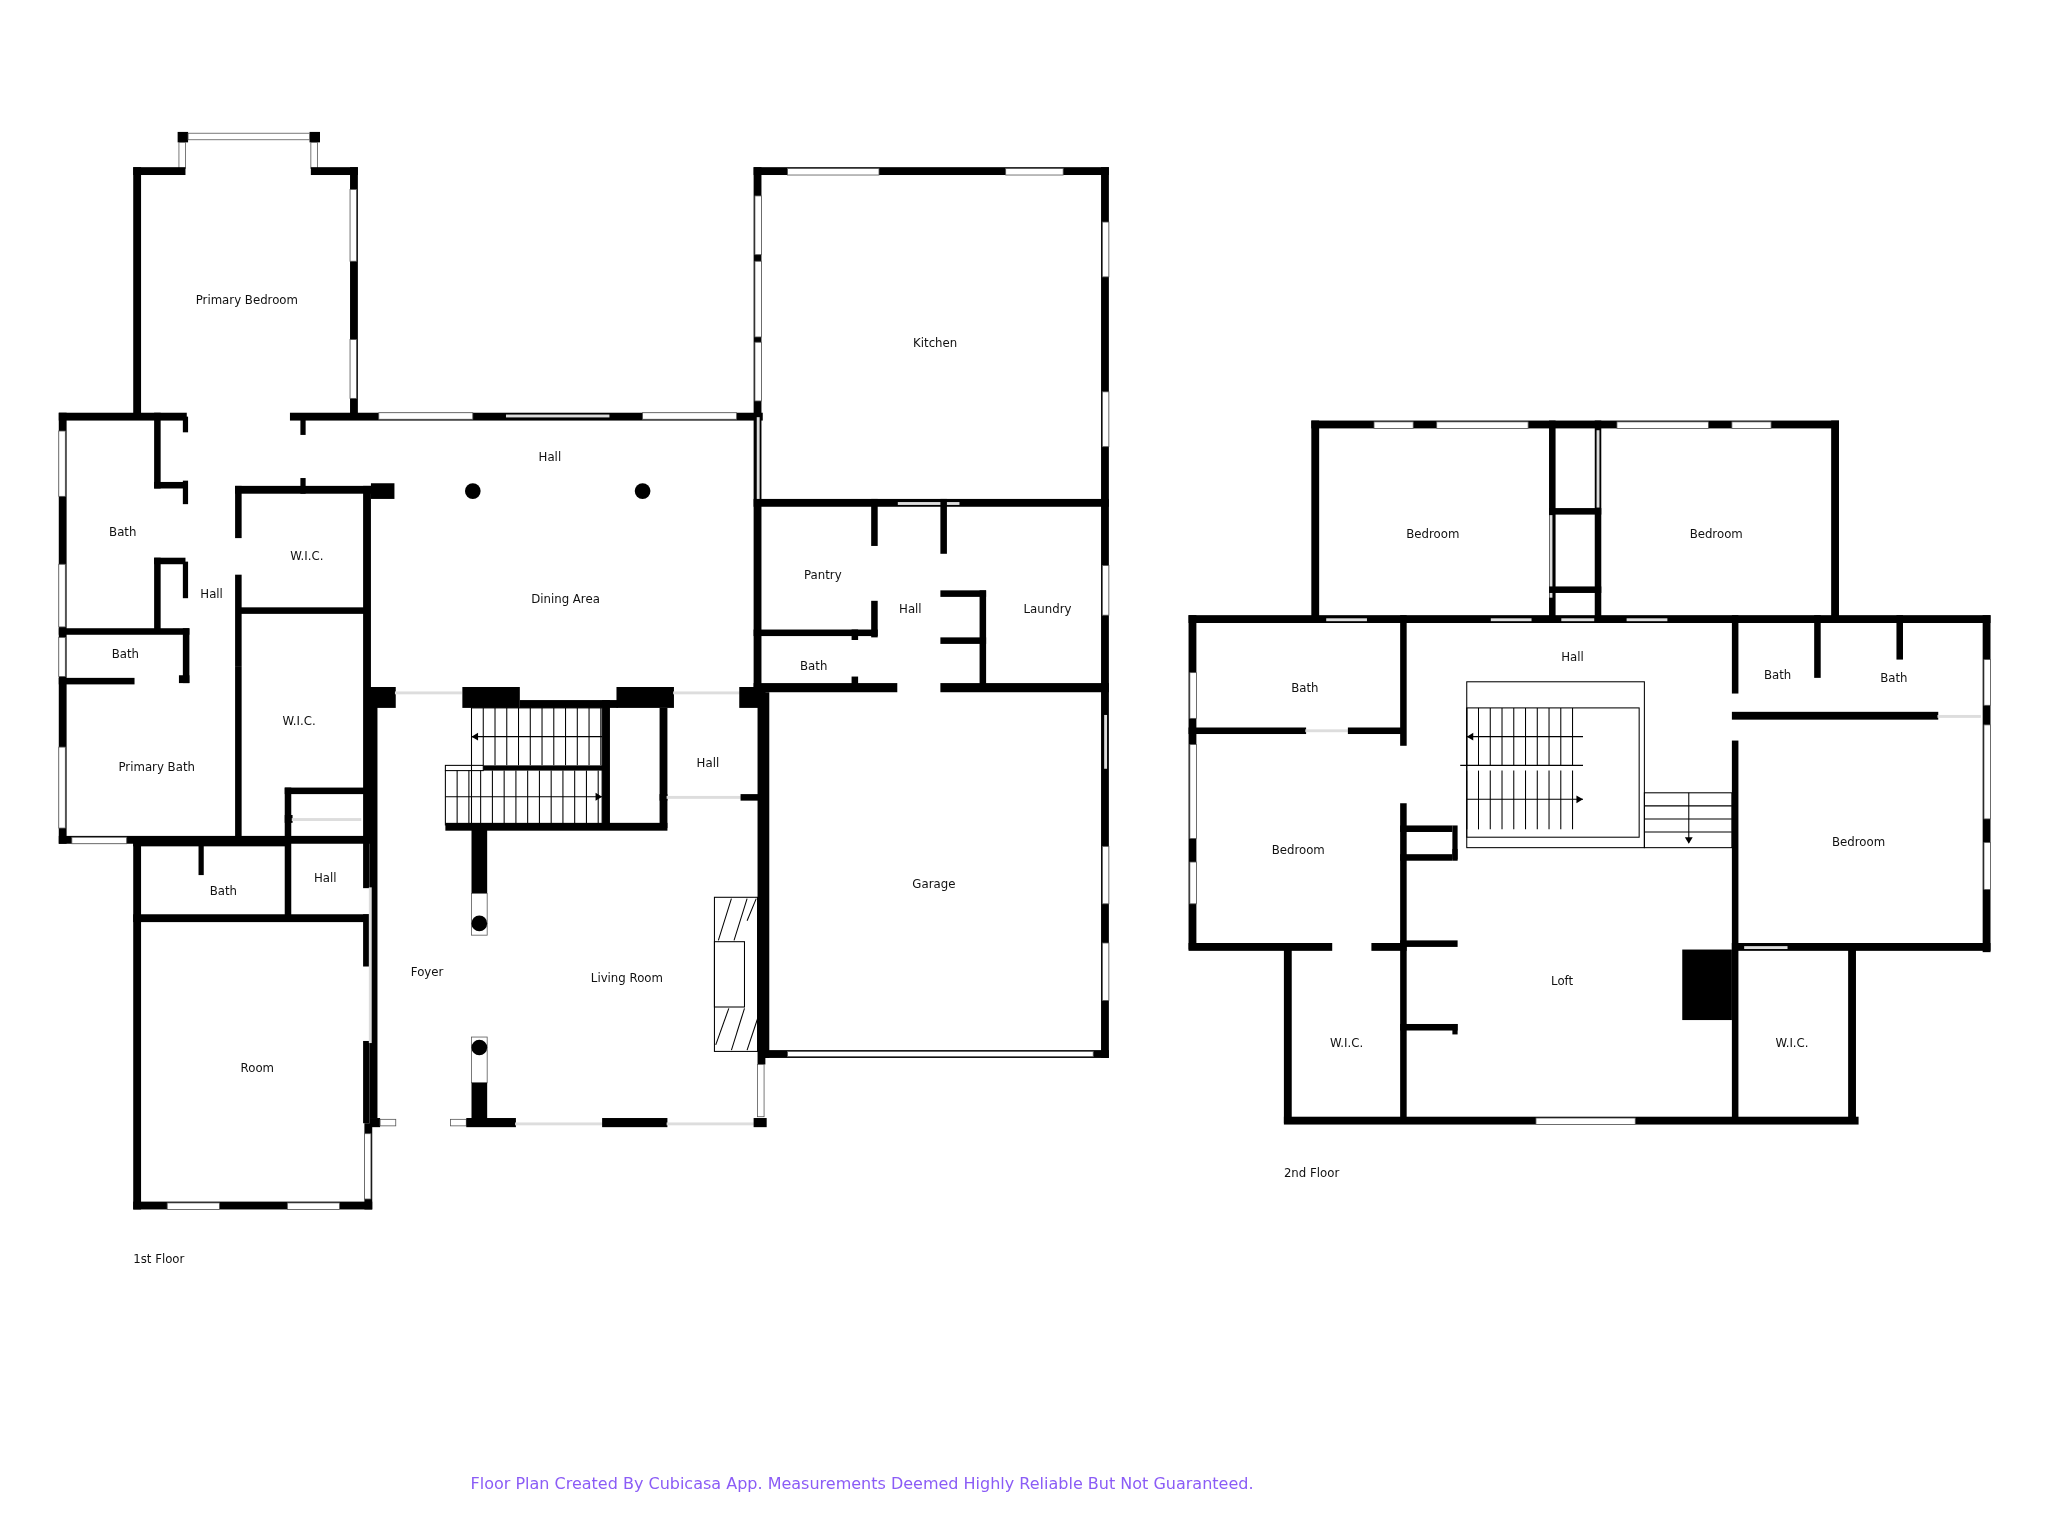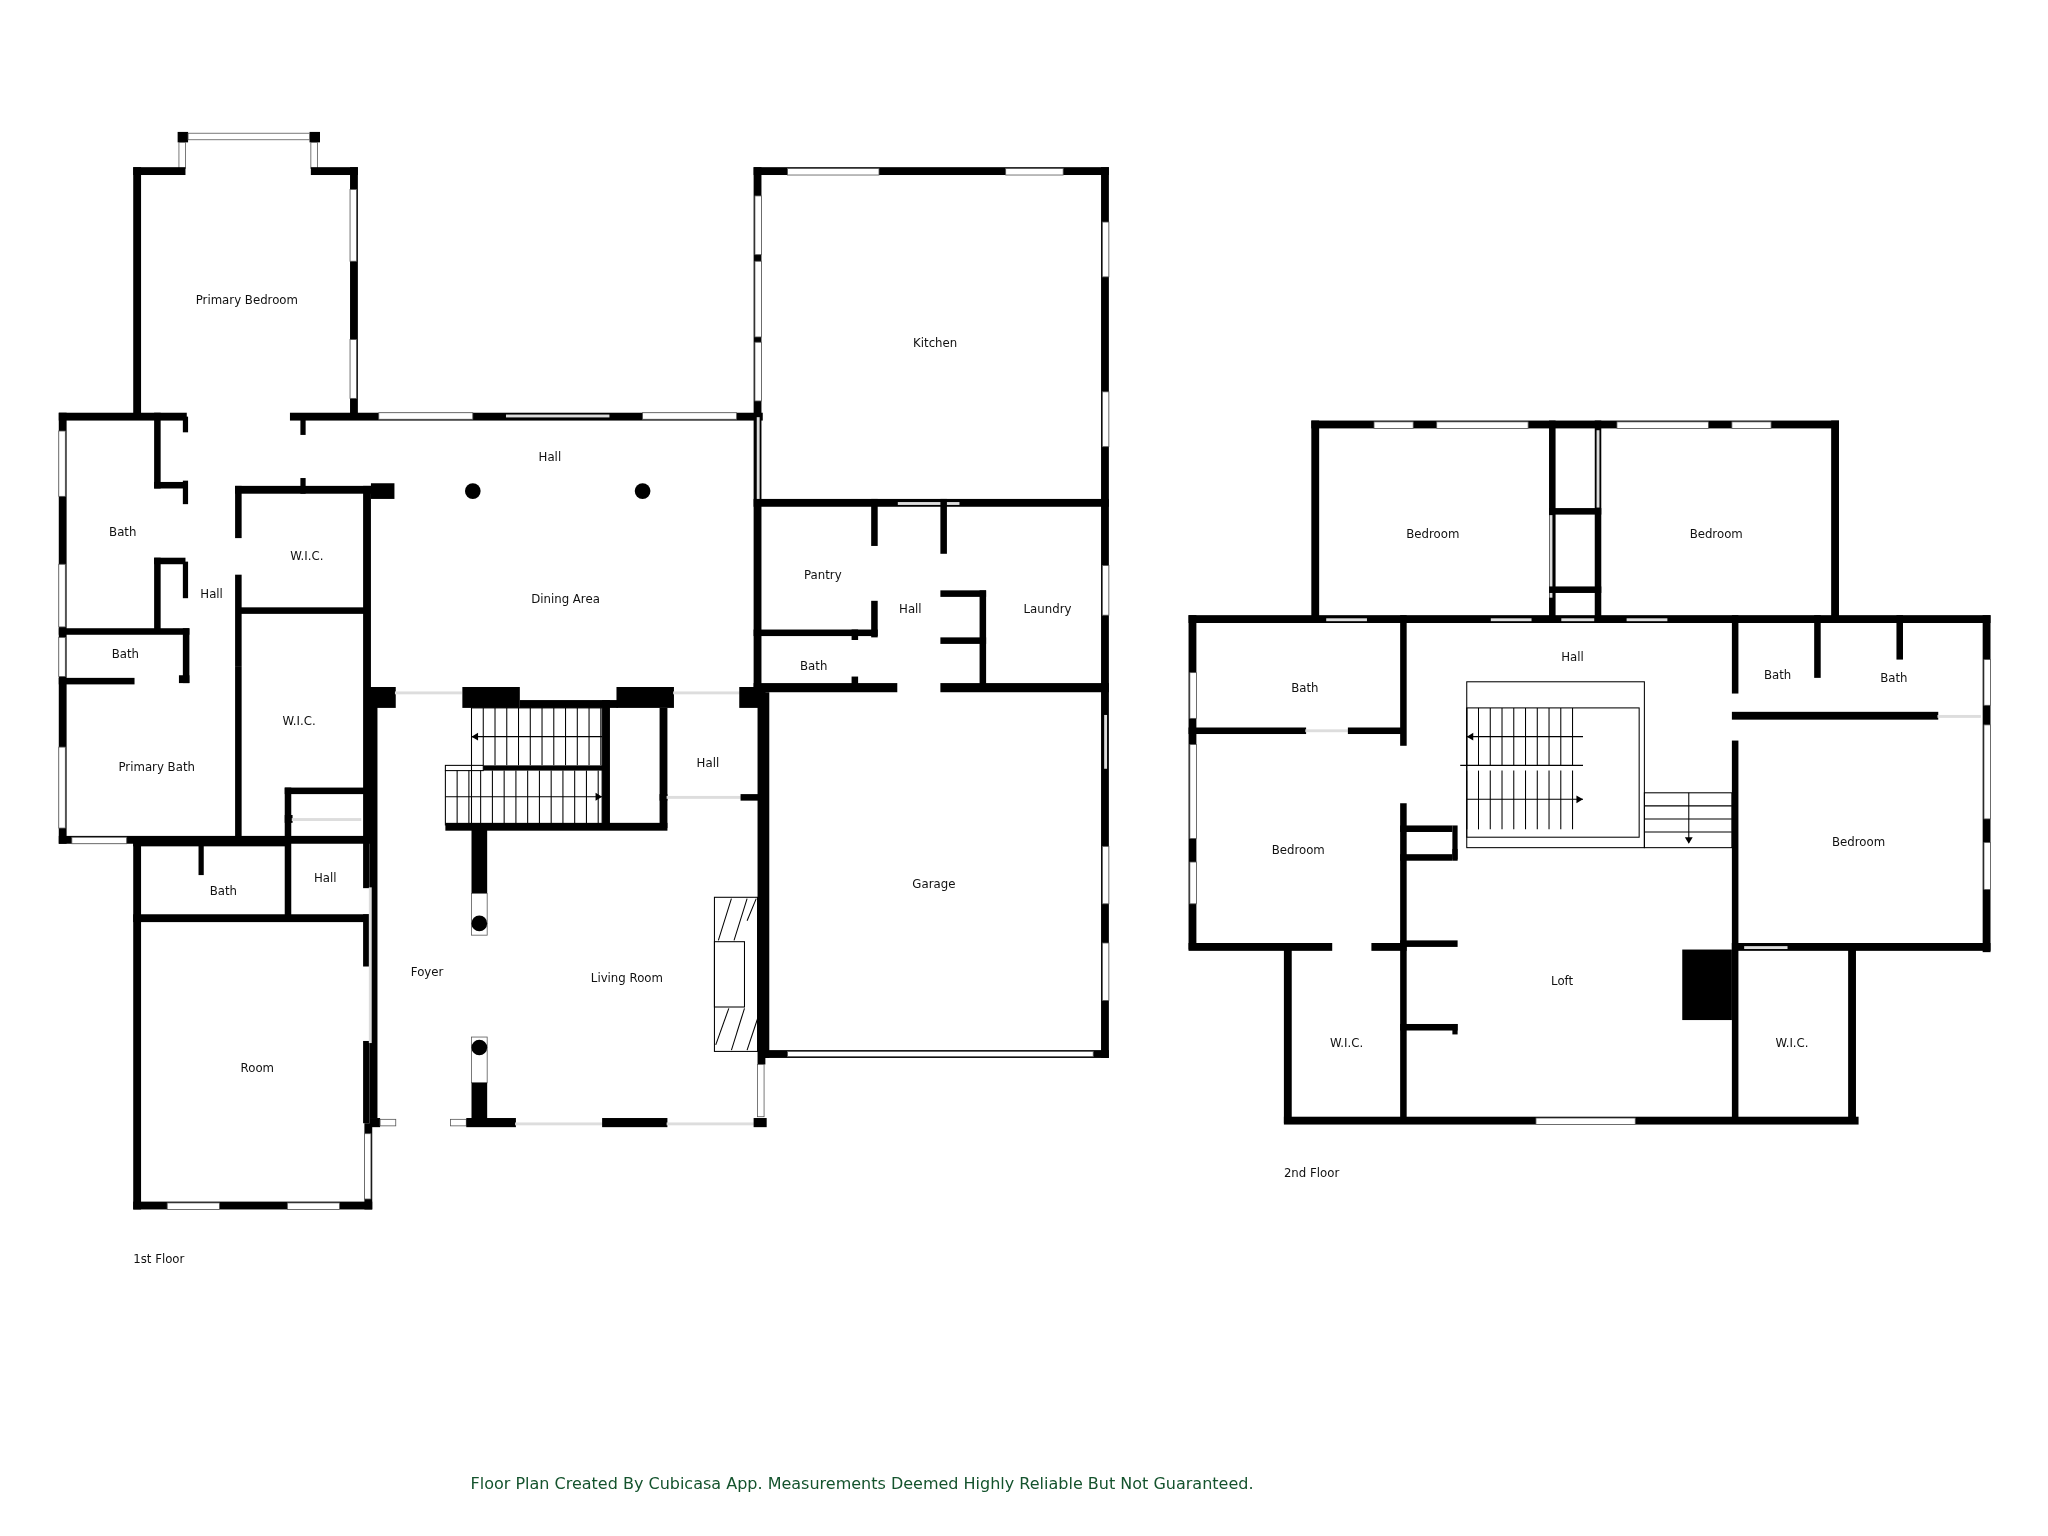--- a/index.html
+++ b/index.html
@@ -4,21 +4,21 @@
 <style>
   html, body { margin:0; padding:0; background:#ffffff; }
   body { width:2048px; height:1536px; position:relative; overflow:hidden; font-family:"DejaVu Sans", "Liberation Sans", sans-serif; }
   #plan { position:absolute; left:0; top:0; width:2048px; height:1536px; }
   .wall { fill:#000; }
   .win { fill:#fff; stroke:#555; stroke-width:0.6; }
   .door { stroke:#ddd; stroke-width:1.2; }
   .thin { fill:none; stroke:#000; stroke-width:0.8; }
   .lbl { font-family:"DejaVu Sans", "Liberation Sans", sans-serif; font-size:9px; fill:#111; text-anchor:middle; }
   .floorlbl { font-family:"DejaVu Sans", "Liberation Sans", sans-serif; font-size:9px; fill:#111; }
-  #footer { position:absolute; left:0; width:1724px; top:1474px; text-align:center; font-family:"DejaVu Sans", "Liberation Sans", sans-serif; font-size:16px; color:#14532d; }
+  #footer { position:absolute; left:0; width:1724px; top:1474px; text-align:center; font-family:"DejaVu Sans", "Liberation Sans", sans-serif; font-size:16px; color:#8b5cf6; }
 </style>
 </head>
 <body>
 
 <svg id="plan" viewBox="0 0 2048 1536" xmlns="http://www.w3.org/2000/svg">
  <g transform="scale(1.3061)">
 
   <g>
 
    <rect class="wall" x="136" y="101" width="8" height="8"></rect>

